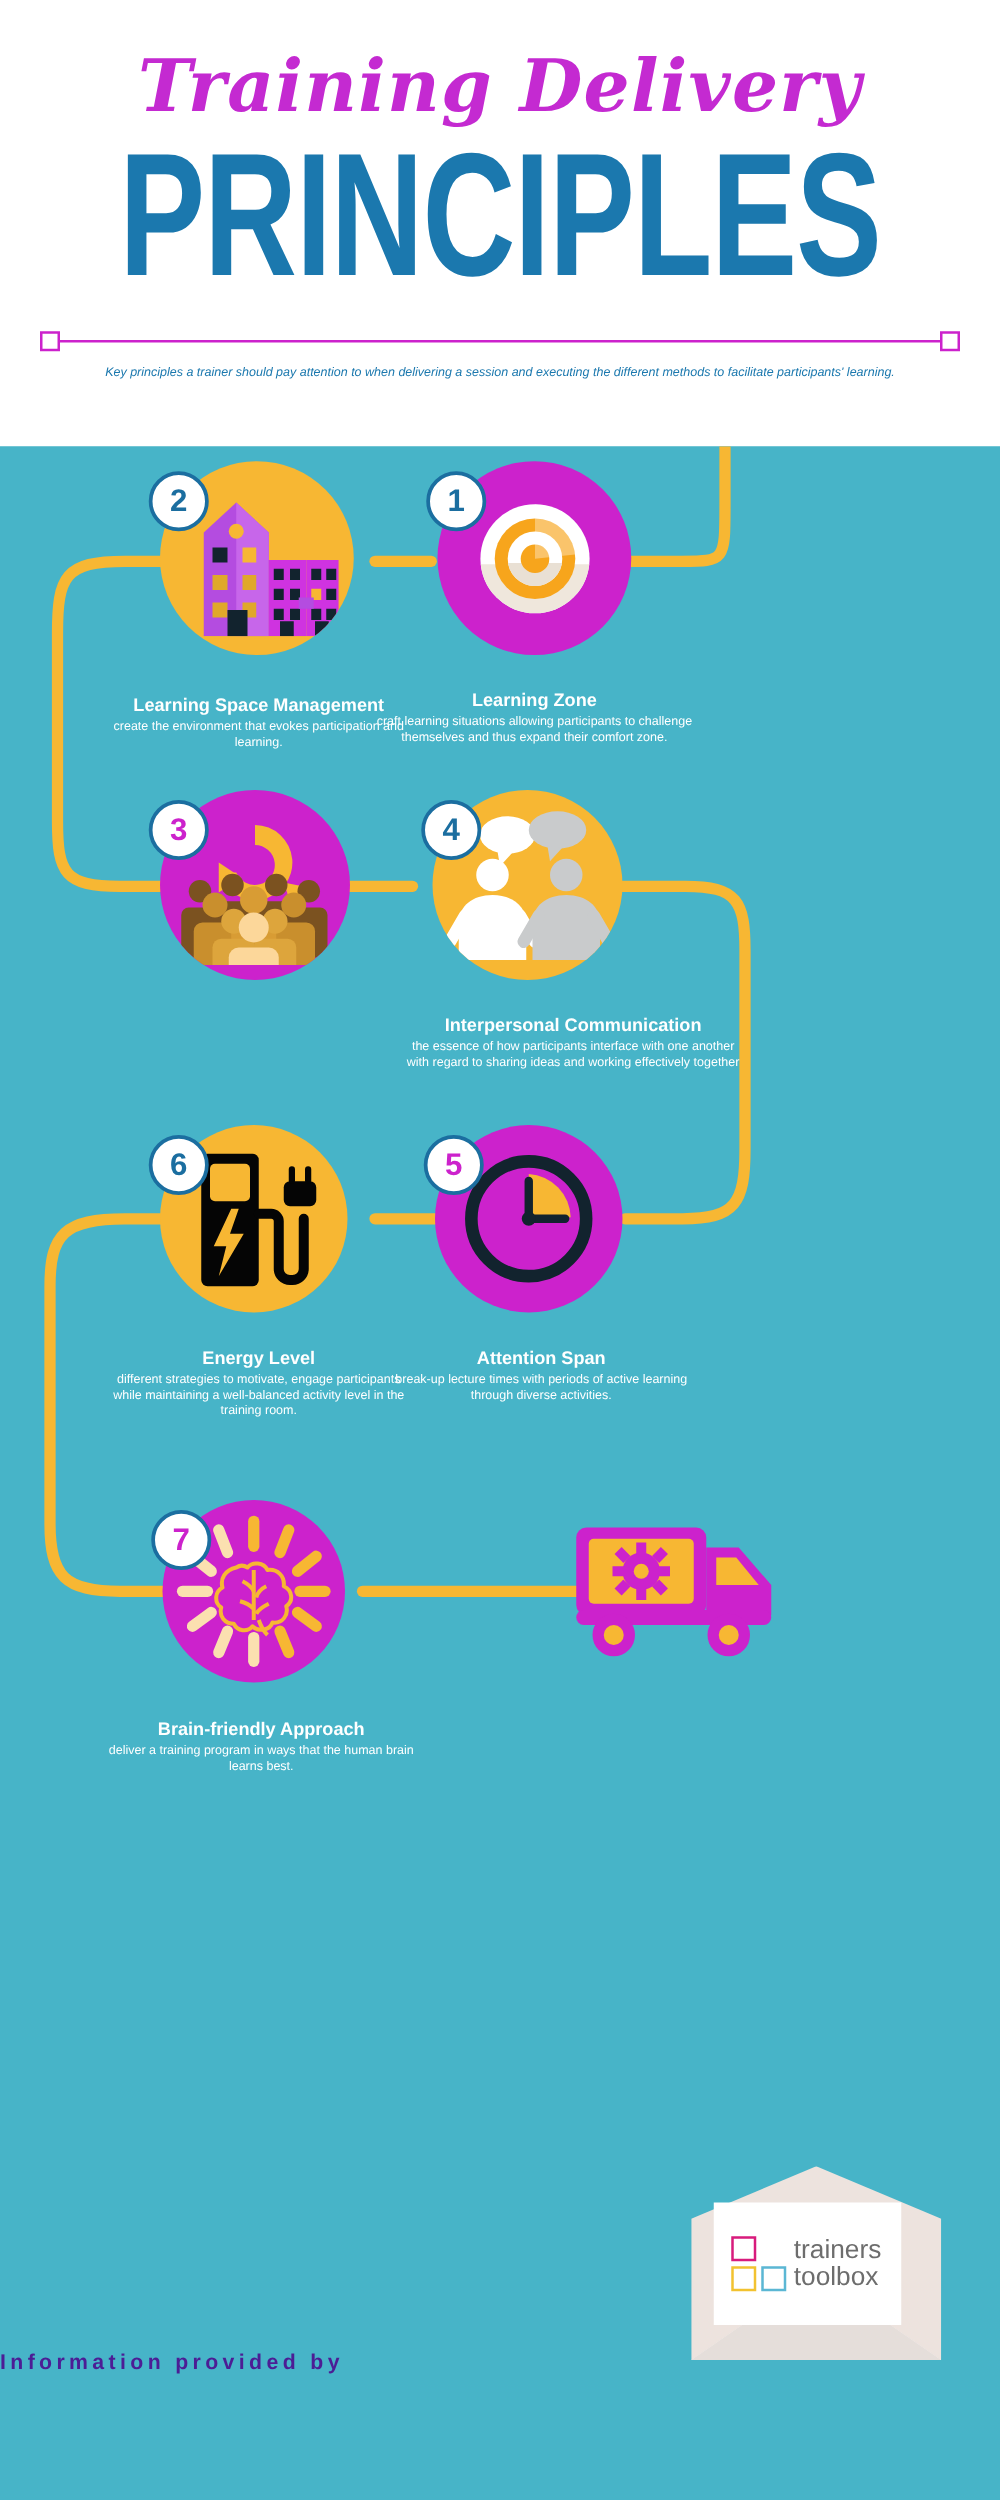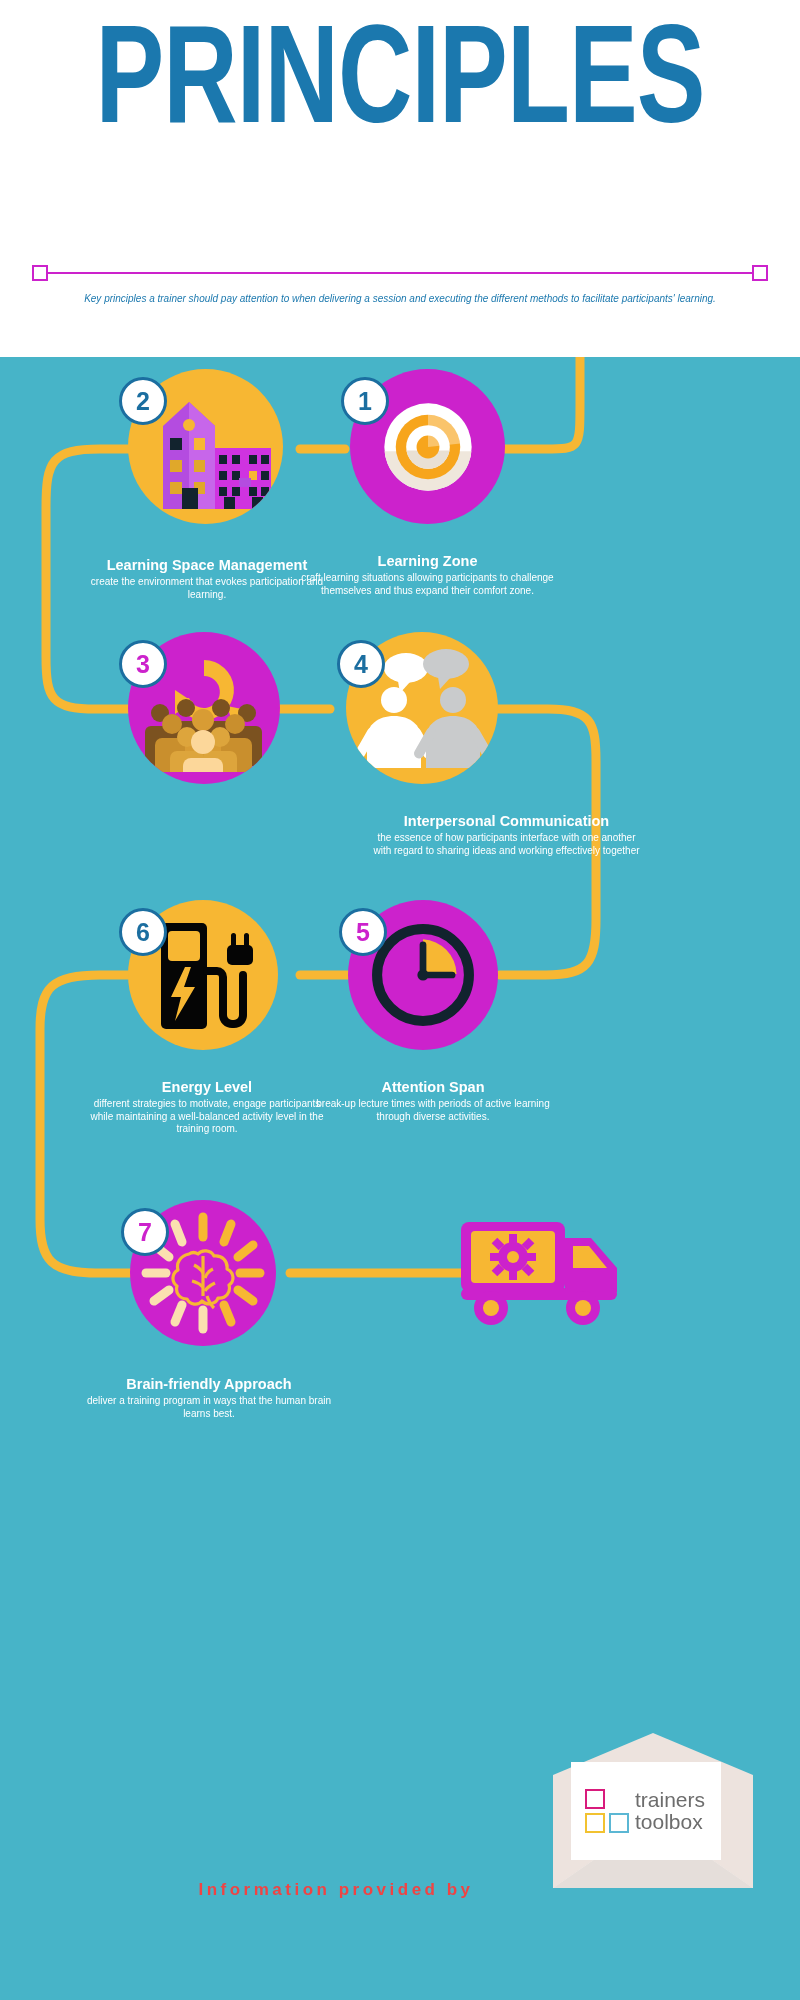--- a/index.html
+++ b/index.html
@@ -130,22 +130,21 @@
     font-size: 10px;
     line-height: 1.28;
     font-weight: normal;
   }
 
   
   .footer-text {
     position: absolute;
     left: 0; top: 1880px;
     width: 672px;
-    text-align: center;
-    color: #ef4444;
+    color: #4c1d95;
     font-size: 17px;
     font-weight: bold;
     letter-spacing: 3.5px;
     z-index: 3;
   }
   .envelope {
     position: absolute;
     left: 553px; top: 1733px;
     width: 200px; height: 155px;
     z-index: 4;
@@ -176,20 +175,21 @@
     line-height: 1.05;
     font-size: 21px;
     font-weight: normal;
   }
   .logo-words .w2 { letter-spacing: 0px; }
 </style>
 </head>
 <body>
 
 <div class="header">
+  <div class="title-script">Training Delivery</div>
   <div class="title-main">PRINCIPLES</div>
 </div>
 
 <div class="divider-wrap">
   <div class="divider-line"></div>
   <div class="divider-sq left"></div>
   <div class="divider-sq right"></div>
 </div>
 
 <div class="subtitle">Key principles a trainer should pay attention to when delivering a session and executing the different methods to facilitate participants' learning.</div>
@@ -332,21 +332,21 @@
         <rect x="63" y="78" width="10" height="34" rx="5" fill="#ffffff" transform="rotate(-30 68 95)"></rect>
         <circle cx="99" cy="52" r="13" fill="#c9cbcc"></circle>
         <path d="M99 68 c-16 0 -27 9 -27 22 l0 30 h54 l0 -30 c0 -13 -11 -22 -27 -22z" fill="#c9cbcc"></path>
         <rect x="66" y="78" width="10" height="34" rx="5" fill="#c9cbcc" transform="rotate(30 71 95)"></rect>
         <rect x="122" y="78" width="10" height="34" rx="5" fill="#c9cbcc" transform="rotate(-30 127 95)"></rect>
       </svg>
     </div>
     <div class="badge num-blue" style="left:-9px; top:8px;">
       <span>4</span>
     </div>
-    <div class="caption" style="left:-25px; top:180px; width:275px;margin-left:48px;">
+    <div class="caption" style="left:-25px; top:180px; width:275px;">
       <div class="cap-title">Interpersonal Communication</div>
       <div class="cap-body">the essence of how participants interface with one another with regard to sharing ideas and working effectively together</div>
     </div>
   </div>
 
   <div class="item" style="left:348px; top:543px; width:310px; height:300px;">
     <div class="circle" style="left:0px; top:0px; width:150px; height:150px; background:#cc22cc;">
       <svg width="112" height="112" viewBox="0 0 100 100">
         <circle cx="50" cy="50" r="41" fill="none" stroke="#12232e" stroke-width="9"></circle>
         <path d="M50 50 L50 18 A32 32 0 0 1 80 49 Z" fill="#f7b733"></path>

